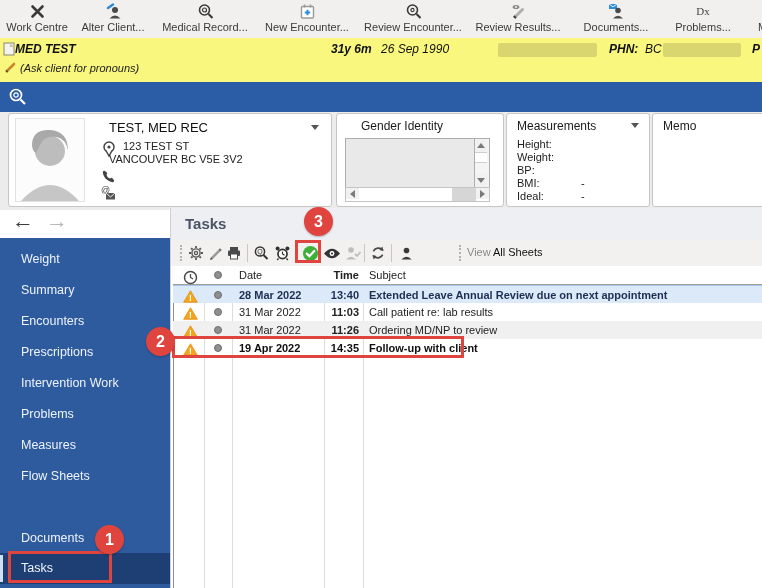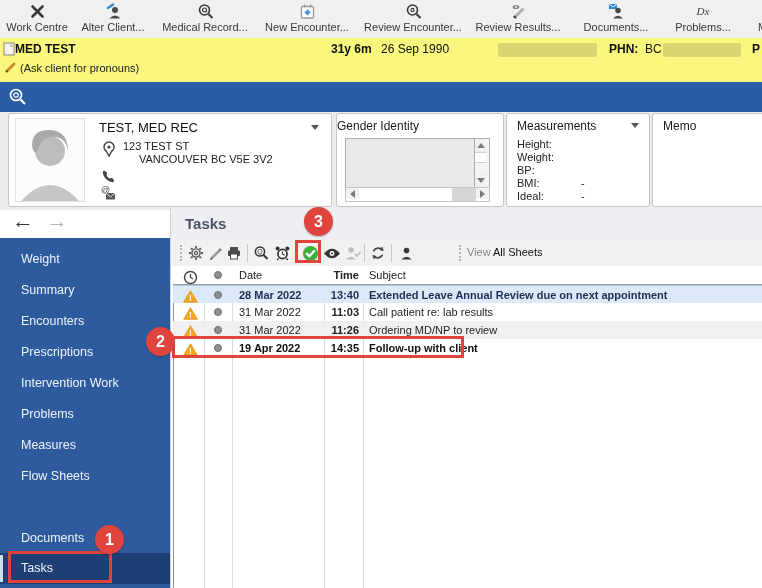--- a/index.html
+++ b/index.html
@@ -3,45 +3,45 @@
 <meta charset="utf-8">
 <style>
   html,body{margin:0;padding:0;background:#888;}
   #screen{position:relative;width:762px;height:588px;background:#fff;overflow:hidden;
     font-family:"Liberation Sans",sans-serif;font-size:11px;color:#222;}
   
   .top-toolbar{position:absolute;left:0;top:0;width:762px;height:38px;background:#f1f0ee;
     border-bottom:1px solid #dedbd6;display:flex;}
   .tb-item{flex:0 0 auto;display:flex;flex-direction:column;align-items:center;justify-content:flex-start;
     padding-top:3px;cursor:default;}
-  .tb-item .ticon{height:17px;display:flex;align-items:center;justify-content:center;font-style:italic;}
+  .tb-item .ticon{height:17px;display:flex;align-items:center;justify-content:center;}
   .tb-item .tlabel{font-size:11px;color:#3a3a3a;white-space:nowrap;margin-top:1px;}
   
-  .banner{position:absolute;left:0;top:38px;width:762px;height:44px;background:#f9f77d;}
+  .banner{position:absolute;left:0;top:38px;width:762px;height:44px;background:#f9f77d;font-style:italic;}
   .banner .b-name{position:absolute;left:15px;top:4px;font-weight:bold;font-size:12px;color:#111;}
   .banner .b-age{position:absolute;left:331px;top:4px;font-weight:bold;font-size:12px;color:#111;}
   .banner .b-dob{position:absolute;left:381px;top:4px;font-size:12px;color:#111;}
   .redact{position:absolute;background:#d9d56f;height:14px;border-radius:2px;}
   .banner .b-phn-label{position:absolute;left:609px;top:4px;font-weight:bold;font-size:12px;color:#111;}
   .banner .b-phn-val{position:absolute;left:645px;top:4px;font-size:12px;color:#111;}
   .banner .b-right{position:absolute;left:752px;top:4px;font-weight:bold;font-size:12px;color:#111;}
   .banner .b-note{position:absolute;left:20px;top:24px;font-size:11px;color:#222;}
   
   .bluebar{position:absolute;left:0;top:82px;width:762px;height:30px;background:#2b5ca6;}
   
   .panels{position:absolute;left:0;top:112px;width:762px;height:98px;background:#ececec;}
   .card{position:absolute;top:1px;height:92px;background:#fff;border:1px solid #c6c6c6;border-radius:3px;}
   .card-title{position:absolute;left:10px;top:5px;font-size:12px;color:#1a1a1a;}
   .caret{width:0;height:0;border-left:4px solid transparent;border-right:4px solid transparent;
     border-top:5px solid #555;position:absolute;}
   
   .avatar{position:absolute;left:6px;top:4px;width:68px;height:82px;background:#fcfcfc;border:1px solid #e2e2e2;}
-  .p-name{position:absolute;left:90px;top:6px;font-size:13px;color:#111;}
+  .p-name{position:absolute;left:100px;top:6px;font-size:13px;color:#111;}
   .p-addr1{position:absolute;left:114px;top:26px;font-size:11px;color:#222;}
-  .p-addr2{position:absolute;left:130px;top:39px;font-size:11px;color:#222;}
+  .p-addr2{position:absolute;left:100px;top:39px;font-size:11px;color:#222;}
   .p-icon{position:absolute;}
   
   .g-area{position:absolute;left:8px;top:24px;width:129px;height:48px;background:#e9e9e9;border:1px solid #adadad;border-right:none;}
   .g-vscroll{position:absolute;left:137px;top:24px;width:14px;height:48px;border:1px solid #adadad;background:#f4f4f4;}
   .g-hscroll{position:absolute;left:8px;top:73px;width:143px;height:13px;border:1px solid #c4c4c4;background:#fff;display:flex;}
   .sc-btn{background:#f1f1f1;display:flex;align-items:center;justify-content:center;}
   .tri-up{width:0;height:0;border-left:4px solid transparent;border-right:4px solid transparent;border-bottom:5px solid #7a7a7a;}
   .tri-dn{width:0;height:0;border-left:4px solid transparent;border-right:4px solid transparent;border-top:5px solid #7a7a7a;}
   .tri-lf{width:0;height:0;border-top:4px solid transparent;border-bottom:4px solid transparent;border-right:5px solid #7a7a7a;}
   .tri-rt{width:0;height:0;border-top:4px solid transparent;border-bottom:4px solid transparent;border-left:5px solid #7a7a7a;}
@@ -251,21 +251,21 @@
       <span class="p-icon" style="left:90px;top:70px">
         <svg width="18" height="18" viewBox="0 0 18 18">
             <text x="2" y="9" font-size="9" fill="#444" font-family="Liberation Sans, sans-serif">@</text>
             <rect x="7" y="9" width="9" height="6.5" fill="#555"></rect>
             <path d="M7 9 L11.5 13 L16 9" stroke="#fff" stroke-width="0.9" fill="none"></path>
           </svg>
       </span>
     </div>
 
     <div class="card" style="left:336px;width:166px">
-      <span class="card-title" style="left:0">Gender Identity</span>
+      <span class="card-title" style="left:24px">Gender Identity</span>
       <div class="g-area"></div>
       <div class="g-vscroll">
         <div class="sc-btn" style="position:absolute;left:0;top:0;width:12px;height:13px">
             <span class="tri-up"></span>
           </div>
         <div style="position:absolute;left:0;top:13px;width:12px;height:9px;background:#fff;border-top:1px solid #cfcfcf;border-bottom:1px solid #cfcfcf"></div>
         <div class="sc-btn" style="position:absolute;left:0;bottom:0;width:12px;height:13px">
             <span class="tri-dn"></span>
           </div>
       </div>

